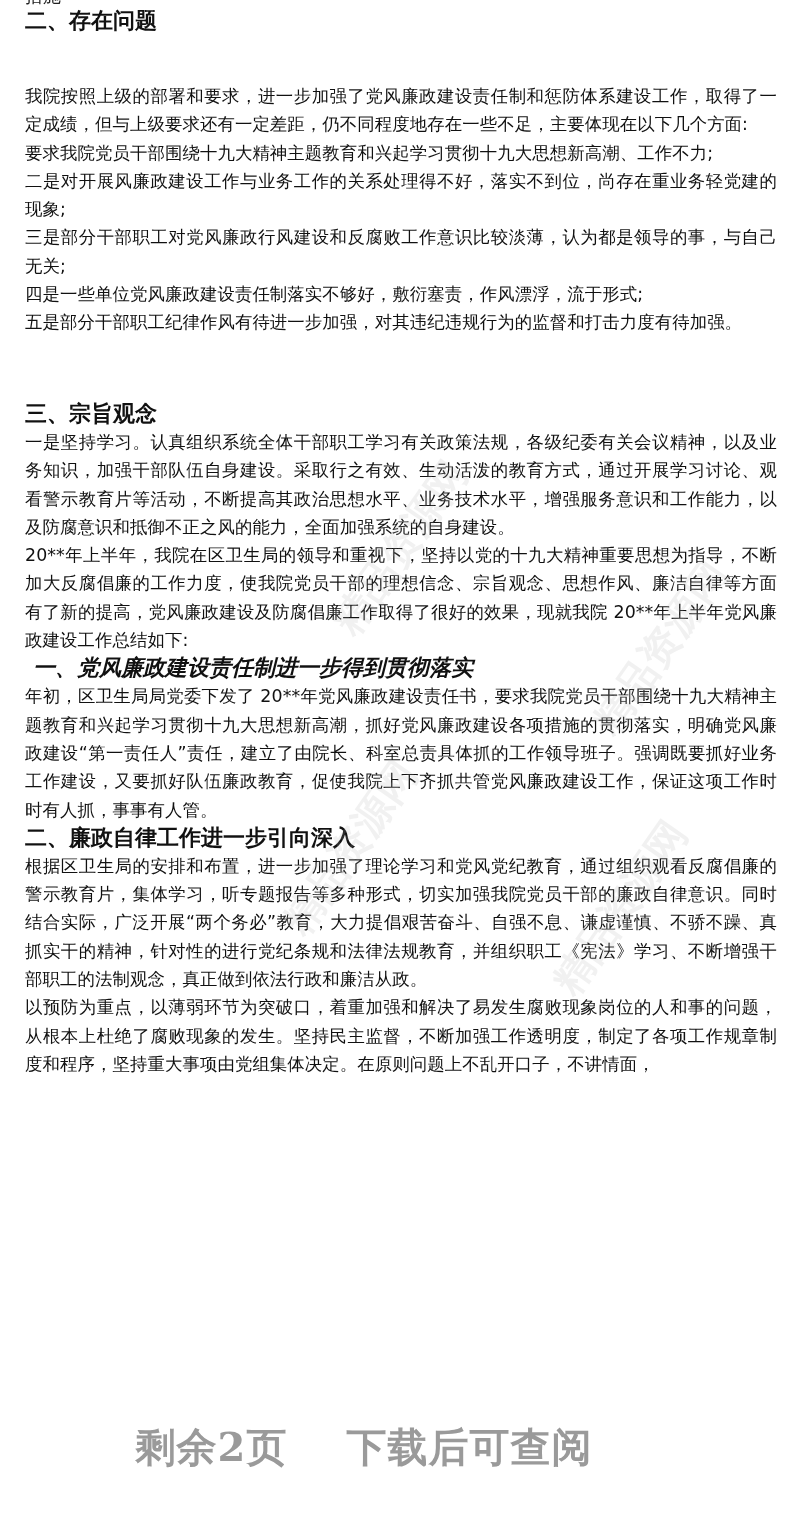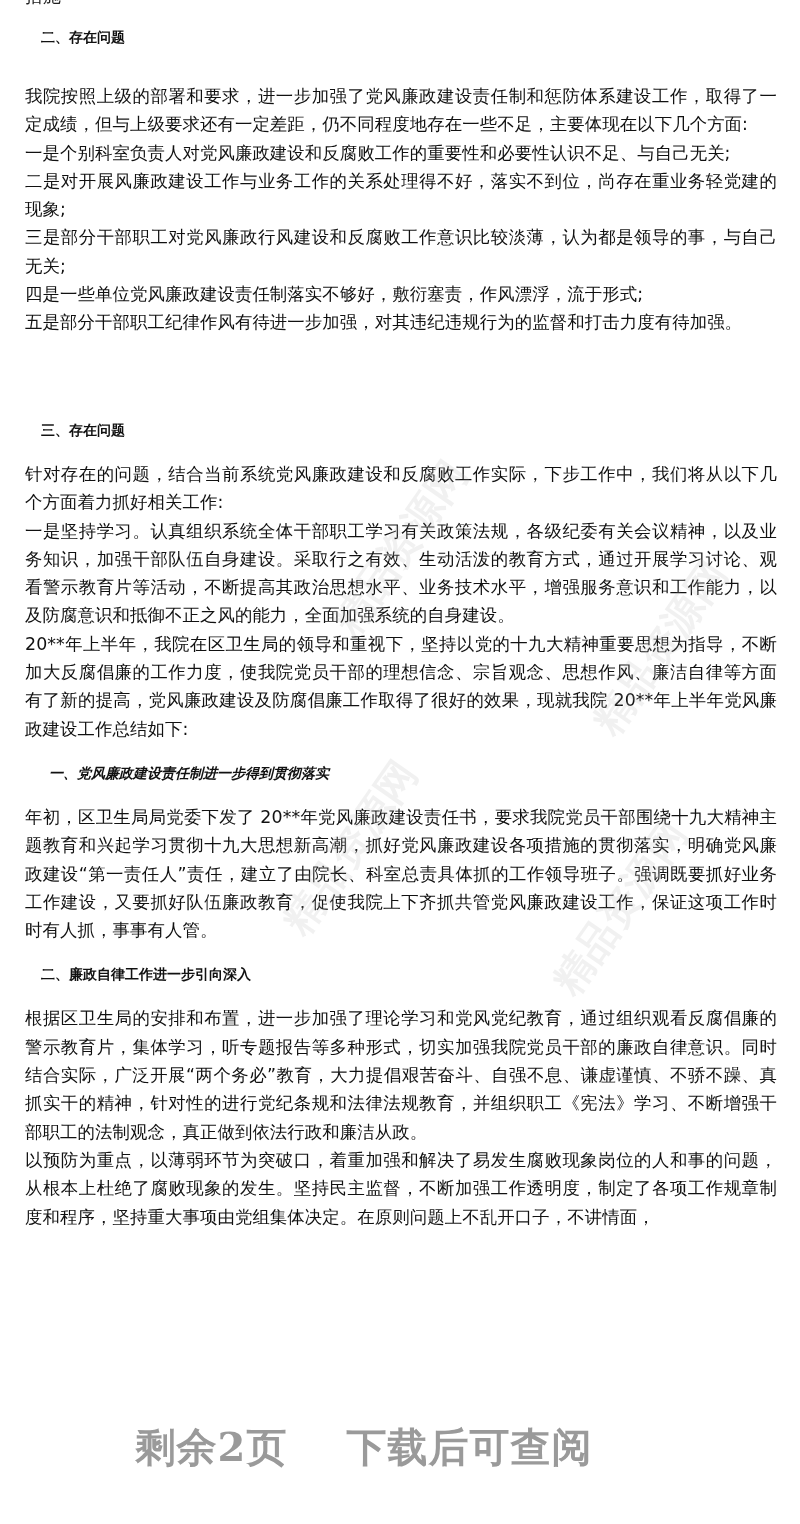--- a/index.html
+++ b/index.html
@@ -1,20 +1,20 @@
 <!DOCTYPE html>
 <html><head>
 <meta charset="utf-8">
 <style>
   html, body { margin: 0; padding: 0; background: #ffffff; }
   body { width: 800px; height: 1524px; position: relative; overflow: hidden;
          font-family: "DejaVu Sans", "Liberation Sans", sans-serif; color: #111; }
   .page { position: absolute; left: 25px; top: 0; width: 752px; }
   .partial-top { position: absolute; left: 25px; top: -14px; font-size: 18px; line-height: 20px; color: #222; }
-  .heading { font-weight: bold; font-size: 14px; line-height: 28px; margin: 16px; }
+  .heading { font-weight: bold; font-size: 22px; line-height: 28px; margin: 0; }
   .para { font-size: 17.4px; line-height: 28.3px; margin: 0; text-align: justify; letter-spacing: 0.1px; }
   .h1 { position: absolute; top: 7px; }
   .block1 { position: absolute; top: 82px; width: 752px; }
   .block2 { position: absolute; top: 400px; width: 752px; }
   .indent-heading { padding-left: 8px; font-style: italic; }
   .watermark { position: absolute; color: rgba(180,180,180,0.18); font-size: 40px; font-weight: bold;
                transform: rotate(-55deg); white-space: nowrap; pointer-events: none; }
   .footer-note { position: absolute; left: 0; top: 1420px; width: 728px; text-align: center;
                  font-size: 40px; font-weight: bold; color: #9a9a9a; letter-spacing: 1px;
                  font-family: "DejaVu Serif", "Liberation Serif", serif; }
@@ -23,30 +23,29 @@
 </head>
 <body>
 
 <div class="partial-top">措施</div>
 
 <div class="page">
   <p class="heading h1">二、存在问题</p>
 
   <div class="block1">
     <p class="para">我院按照上级的部署和要求，进一步加强了党风廉政建设责任制和惩防体系建设工作，取得了一定成绩，但与上级要求还有一定差距，仍不同程度地存在一些不足，主要体现在以下几个方面:</p>
-    <p class="para">一是个别科室负责人对党风廉政建设和反腐败工作的重要性和必要性认识不足、与自己无关;</p>
+    <p class="para">要求我院党员干部围绕十九大精神主题教育和兴起学习贯彻十九大思想新高潮、工作不力;</p>
     <p class="para">二是对开展风廉政建设工作与业务工作的关系处理得不好，落实不到位，尚存在重业务轻党建的现象;</p>
     <p class="para">三是部分干部职工对党风廉政行风建设和反腐败工作意识比较淡薄，认为都是领导的事，与自己无关;</p>
     <p class="para">四是一些单位党风廉政建设责任制落实不够好，敷衍塞责，作风漂浮，流于形式;</p>
     <p class="para">五是部分干部职工纪律作风有待进一步加强，对其违纪违规行为的监督和打击力度有待加强。</p>
   </div>
 
   <div class="block2">
-    <p class="heading">三、存在问题</p>
-    <p class="para">针对存在的问题，结合当前系统党风廉政建设和反腐败工作实际，下步工作中，我们将从以下几个方面着力抓好相关工作:</p>
+    <p class="heading">三、宗旨观念</p>
     <p class="para">一是坚持学习。认真组织系统全体干部职工学习有关政策法规，各级纪委有关会议精神，以及业务知识，加强干部队伍自身建设。采取行之有效、生动活泼的教育方式，通过开展学习讨论、观看警示教育片等活动，不断提高其政治思想水平、业务技术水平，增强服务意识和工作能力，以及防腐意识和抵御不正之风的能力，全面加强系统的自身建设。</p>
     <p class="para">20**年上半年，我院在区卫生局的领导和重视下，坚持以党的十九大精神重要思想为指导，不断加大反腐倡廉的工作力度，使我院党员干部的理想信念、宗旨观念、思想作风、廉洁自律等方面有了新的提高，党风廉政建设及防腐倡廉工作取得了很好的效果，现就我院 20**年上半年党风廉政建设工作总结如下:</p>
 
     <p class="heading indent-heading">一、党风廉政建设责任制进一步得到贯彻落实</p>
     <p class="para">年初，区卫生局局党委下发了 20**年党风廉政建设责任书，要求我院党员干部围绕十九大精神主题教育和兴起学习贯彻十九大思想新高潮，抓好党风廉政建设各项措施的贯彻落实，明确党风廉政建设“第一责任人”责任，建立了由院长、科室总责具体抓的工作领导班子。强调既要抓好业务工作建设，又要抓好队伍廉政教育，促使我院上下齐抓共管党风廉政建设工作，保证这项工作时时有人抓，事事有人管。</p>
 
     <p class="heading">二、廉政自律工作进一步引向深入</p>
     <p class="para">根据区卫生局的安排和布置，进一步加强了理论学习和党风党纪教育，通过组织观看反腐倡廉的警示教育片，集体学习，听专题报告等多种形式，切实加强我院党员干部的廉政自律意识。同时结合实际，广泛开展“两个务必”教育，大力提倡艰苦奋斗、自强不息、谦虚谨慎、不骄不躁、真抓实干的精神，针对性的进行党纪条规和法律法规教育，并组织职工《宪法》学习、不断增强干部职工的法制观念，真正做到依法行政和廉洁从政。</p>
     <p class="para">以预防为重点，以薄弱环节为突破口，着重加强和解决了易发生腐败现象岗位的人和事的问题，从根本上杜绝了腐败现象的发生。坚持民主监督，不断加强工作透明度，制定了各项工作规章制度和程序，坚持重大事项由党组集体决定。在原则问题上不乱开口子，不讲情面，</p>
   </div>

